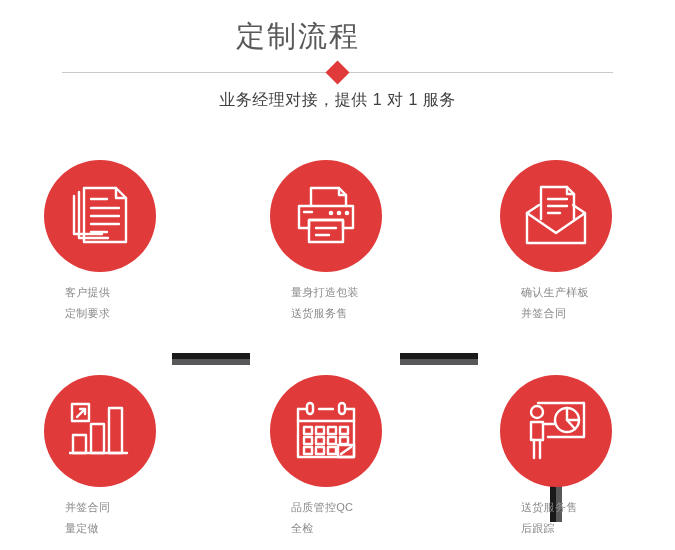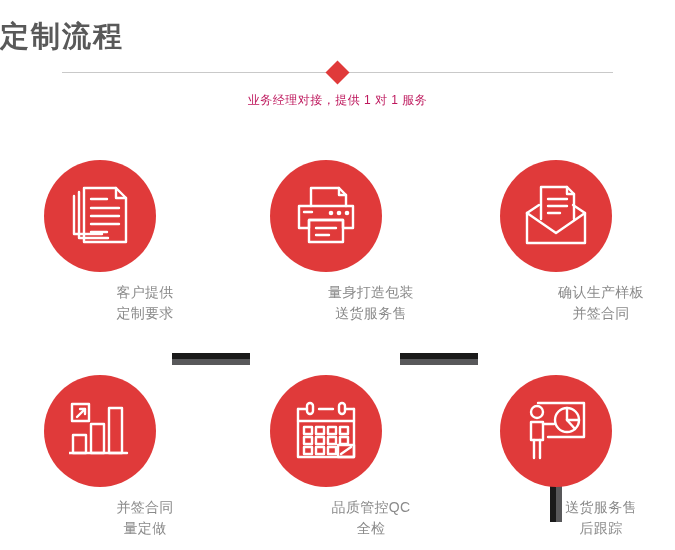--- a/index.html
+++ b/index.html
@@ -22,23 +22,23 @@
     left: 0;
     top: 0;
     width: 675px;
     height: 130px;
   }
   .page-title {
     position: absolute;
     left: 0;
     top: 16px;
     width: 596px;
-    text-align: left;
+    text-align: center;
     font-size: 29px;
-    font-weight: bold;
+    font-weight: normal;
     color: #595959;
     letter-spacing: 2px;
     line-height: 40px;
   }
   .divider-wrap {
     position: absolute;
     left: 62px;
     top: 72px;
     width: 551px;
     height: 2px;
@@ -61,22 +61,22 @@
     margin-top: -8px;
     background: #e03a3a;
     transform: rotate(45deg);
   }
   .subtitle {
     position: absolute;
     left: 0;
     top: 88px;
     width: 675px;
     text-align: center;
-    font-size: 12px;
-    color: #be185d;
+    font-size: 16px;
+    color: #404040;
     letter-spacing: 0.5px;
     line-height: 24px;
   }
 
   
   .flow {
     position: absolute;
     left: 0;
     top: 148px;
     width: 675px;
@@ -106,26 +106,25 @@
     left: 50%;
     top: 50%;
     transform: translate(-50%, -50%);
     display: block;
   }
   .caption {
     position: absolute;
     left: 43px;
     top: 134px;
     width: 160px;
-    font-size: 14px;
+    font-size: 11px;
     line-height: 21px;
     color: #8a8a8a;
     white-space: pre-line;
     letter-spacing: 0.3px;
-    text-align: center;
   }
 
   
   .conn-h {
     position: absolute;
     width: 78px;
     height: 12px;
   }
   .conn-h .top {
     position: absolute; left: 0; top: 0;

